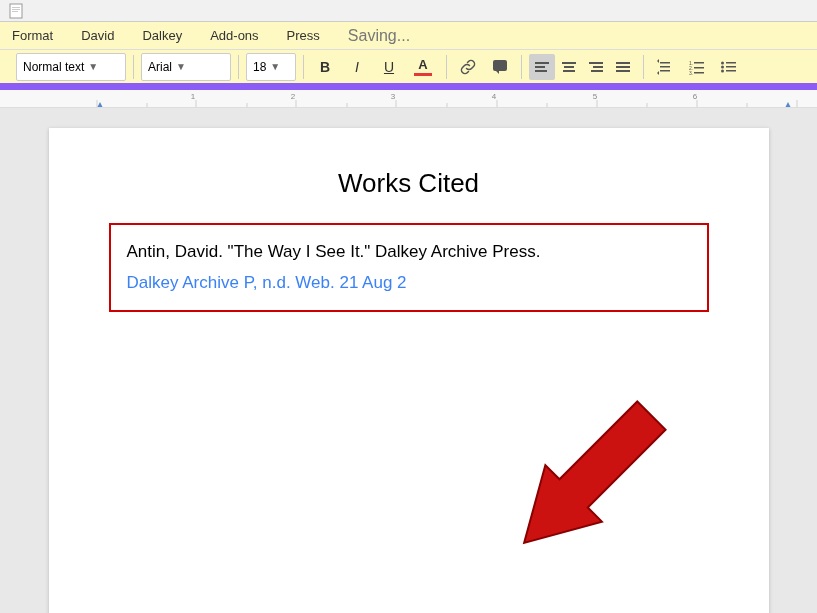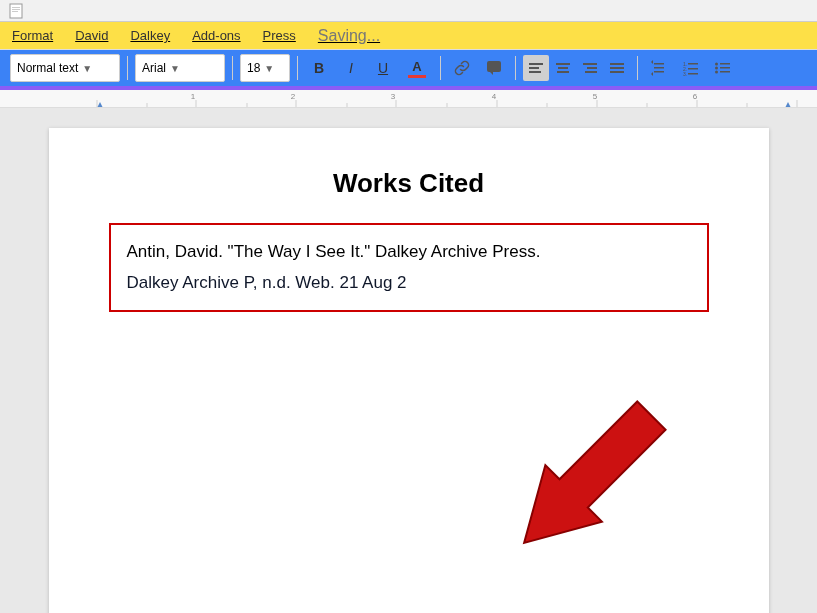--- a/index.html
+++ b/index.html
@@ -22,50 +22,49 @@
       border-bottom: 1px solid #ccc;
     }
     .title-bar-icon {
       width: 16px;
       height: 16px;
       margin-right: 6px;
     }
 
     
     .menu-bar {
-      background: #fde047;
+      background: #fef9c3;
       height: 28px;
       display: flex;
       align-items: center;
       padding: 0 4px;
       border-bottom: 1px solid #ddd;
-      gap: 6px;
-      text-decoration: underline;
+      gap: 12px;
     }
     .menu-item {
       padding: 4px 8px;
       font-size: 13px;
       color: #333;
       cursor: pointer;
       border-radius: 2px;
     }
     .saving-text {
       font-size: 16px;
       color: #777;
       margin-left: 8px;
     }
 
     
     .toolbar {
-      background: #3b82f6;
+      background: #fef9c3;
       height: 40px;
       display: flex;
       align-items: center;
-      padding: 0 10px;
-      border-bottom: 4px solid #8b5cf6;
+      padding: 0 16px;
+      border-bottom: 7px solid #8b5cf6;
       gap: 4px;
     }
     .toolbar-separator {
       width: 1px;
       height: 24px;
       background: #ccc;
       margin: 0 3px;
     }
     .toolbar-dropdown {
       display: flex;
@@ -187,21 +186,21 @@
       width: 720px;
       min-height: 500px;
       box-shadow: 0 1px 4px rgba(0,0,0,0.2);
       padding: 40px 60px;
       position: relative;
     }
 
     .page-title {
       text-align: center;
       font-size: 26px;
-      font-weight: bold;
+      font-weight: normal;
       margin-bottom: 24px;
       font-family: Arial, sans-serif;
       color: #000;
     }
 
     .highlighted-text-box {
       border: 2px solid #cc0000;
       padding: 12px 16px;
       margin: 0;
       line-height: 1.8;
@@ -209,21 +208,21 @@
 
     .citation-line1 {
       font-size: 17px;
       color: #000;
       font-family: Arial, sans-serif;
     }
     .citation-italic {
     }
     .citation-line2 {
       font-size: 17px;
-      color: #0f172a;
+      color: #3b82f6;
       font-family: Arial, sans-serif;
     }
 
     
     .arrow-container {
       position: absolute;
       bottom: 30px;
       right: 20px;
       width: 280px;
       height: 280px;

